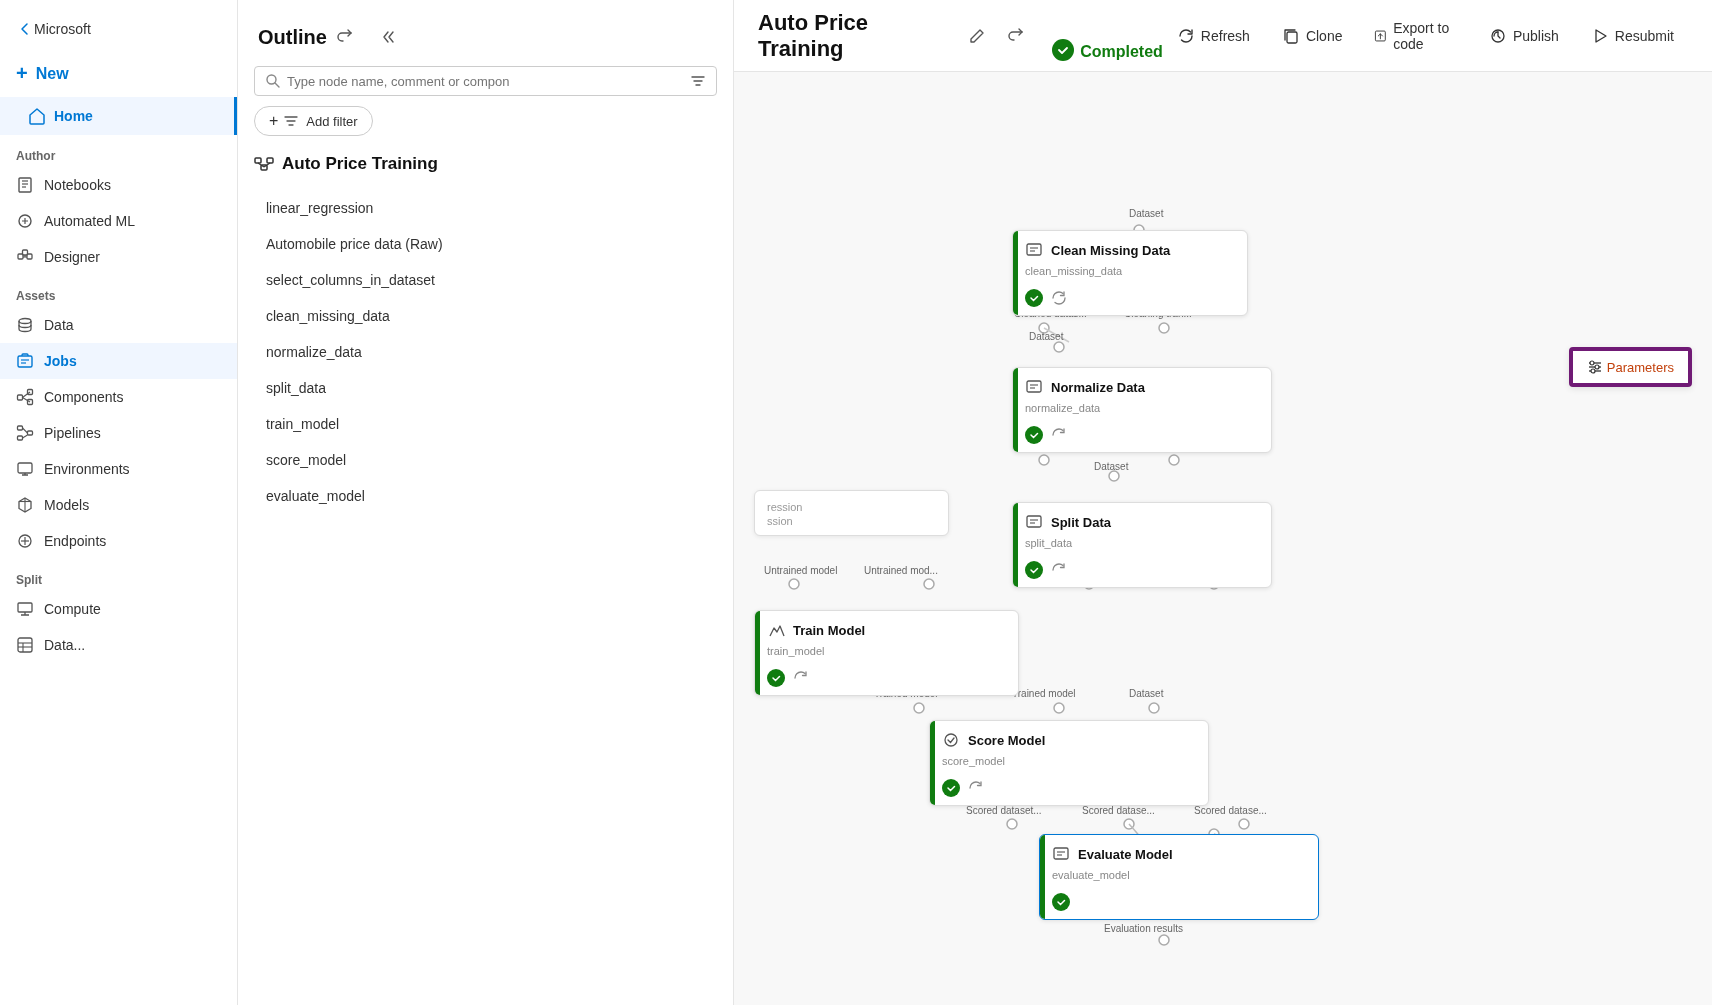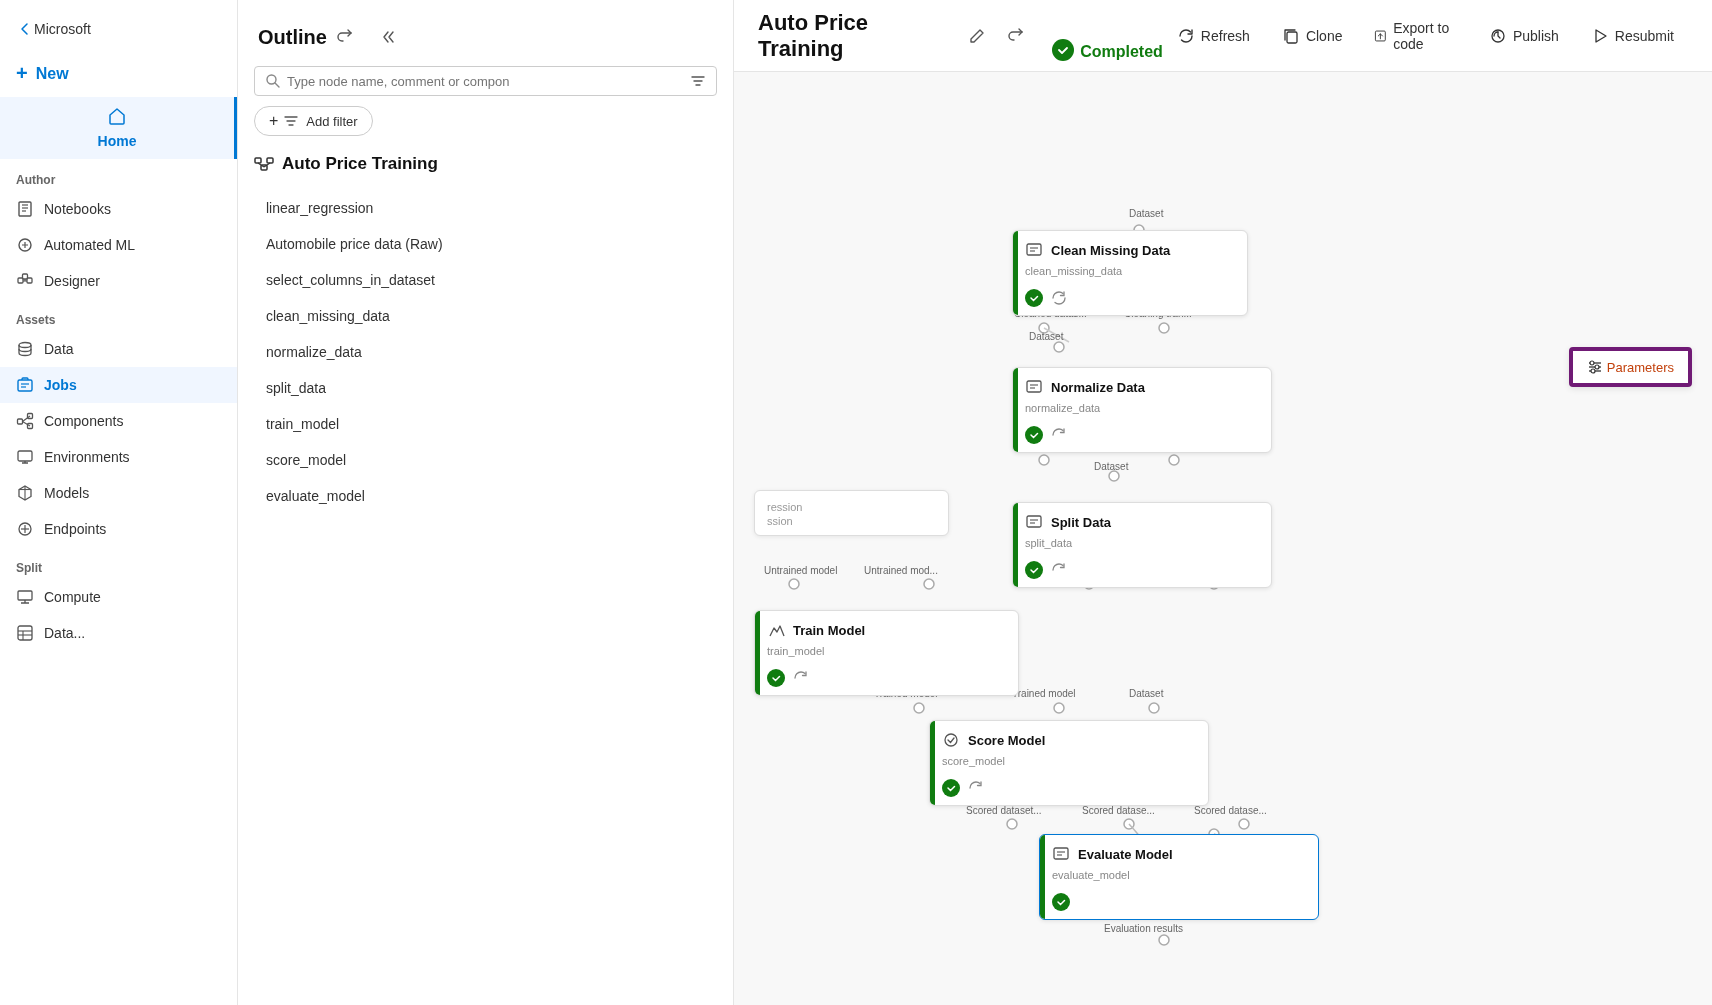--- a/index.html
+++ b/index.html
@@ -3,21 +3,21 @@
   <meta charset="utf-8">
   <style>
     * { box-sizing: border-box; margin: 0; padding: 0; }
     body { font-family: 'Segoe UI', sans-serif; display: flex; height: 1005px; width: 1712px; overflow: hidden; background: #fff; font-size: 14px; }
 
     
     .sidebar { width: 238px; background: #fff; border-right: 1px solid #e5e5e5; display: flex; flex-direction: column; padding: 8px 0; flex-shrink: 0; }
     .sidebar-microsoft { display: flex; align-items: center; padding: 12px 16px; color: #333; font-size: 14px; cursor: pointer; }
     .sidebar-microsoft svg { width: 18px; height: 18px; }
     .sidebar-new { display: flex; align-items: center; gap: 8px; padding: 12px 16px; color: #0078d4; font-size: 16px; font-weight: 600; cursor: pointer; }
-    .sidebar-home { display: flex; align-items: center; gap: 8px; padding: 10px 28px; color: #0078d4; font-size: 14px; font-weight: 600; background: #f0f6ff; border-right: 3px solid #0078d4; cursor: pointer; flex-direction: column; }
+    .sidebar-home { display: flex; align-items: center; gap: 8px; padding: 10px 28px; color: #0078d4; font-size: 14px; font-weight: 600; background: #f0f6ff; border-right: 3px solid #0078d4; cursor: pointer; }
     .sidebar-section-label { padding: 14px 16px 4px; color: #666; font-size: 12px; font-weight: 600; }
     .sidebar-item { display: flex; align-items: center; gap: 10px; padding: 9px 16px; color: #333; font-size: 14px; cursor: pointer; }
     .sidebar-item.active { color: #0078d4; background: #f0f6ff; font-weight: 600; }
     .sidebar-icon { width: 18px; height: 18px; display: flex; align-items: center; justify-content: center; color: #555; flex-shrink: 0; }
     .sidebar-icon.blue { color: #0078d4; }
 
     
     .outline-panel { width: 496px; background: #fff; border-right: 1px solid #e5e5e5; display: flex; flex-direction: column; flex-shrink: 0; }
     .outline-header { display: flex; align-items: center; padding: 20px 20px 12px; }
     .outline-title { font-size: 20px; font-weight: 700; color: #111; }
@@ -152,20 +152,32 @@
         <rect x="1.5" y="7" width="5" height="5" rx="1" stroke="#555" stroke-width="1.3"></rect>
         <rect x="11.5" y="1.5" width="5" height="5" rx="1" stroke="#555" stroke-width="1.3"></rect>
         <rect x="11.5" y="11.5" width="5" height="5" rx="1" stroke="#555" stroke-width="1.3"></rect>
         <line x1="6.5" y1="9.5" x2="14" y2="4" stroke="#555" stroke-width="1.1"></line>
         <line x1="6.5" y1="9.5" x2="14" y2="14" stroke="#555" stroke-width="1.1"></line>
       </svg>
     </div>
     <span>Components</span>
   </div>
 
+  <div class="sidebar-item">
+    <div class="sidebar-icon">
+      <svg width="18" height="18" viewBox="0 0 18 18" fill="none">
+        <rect x="1.5" y="2" width="5" height="4" rx="1" stroke="#555" stroke-width="1.3"></rect>
+        <rect x="11.5" y="7" width="5" height="4" rx="1" stroke="#555" stroke-width="1.3"></rect>
+        <rect x="1.5" y="12" width="5" height="4" rx="1" stroke="#555" stroke-width="1.3"></rect>
+        <line x1="6.5" y1="4" x2="11.5" y2="9" stroke="#555" stroke-width="1.1"></line>
+        <line x1="6.5" y1="14" x2="11.5" y2="11" stroke="#555" stroke-width="1.1"></line>
+      </svg>
+    </div>
+    <span>Pipelines</span>
+  </div>
 
   <div class="sidebar-item">
     <div class="sidebar-icon">
       <svg width="18" height="18" viewBox="0 0 18 18" fill="none">
         <rect x="2" y="3" width="14" height="10" rx="1.5" stroke="#555" stroke-width="1.3"></rect>
         <line x1="6" y1="15" x2="12" y2="15" stroke="#555" stroke-width="1.5"></line>
         <line x1="9" y1="13" x2="9" y2="15" stroke="#555" stroke-width="1.3"></line>
       </svg>
     </div>
     <span>Environments</span>

